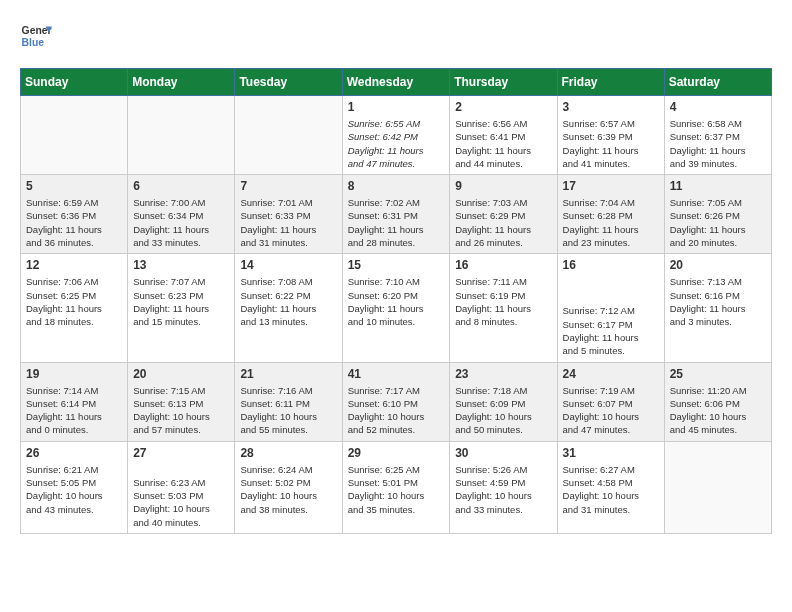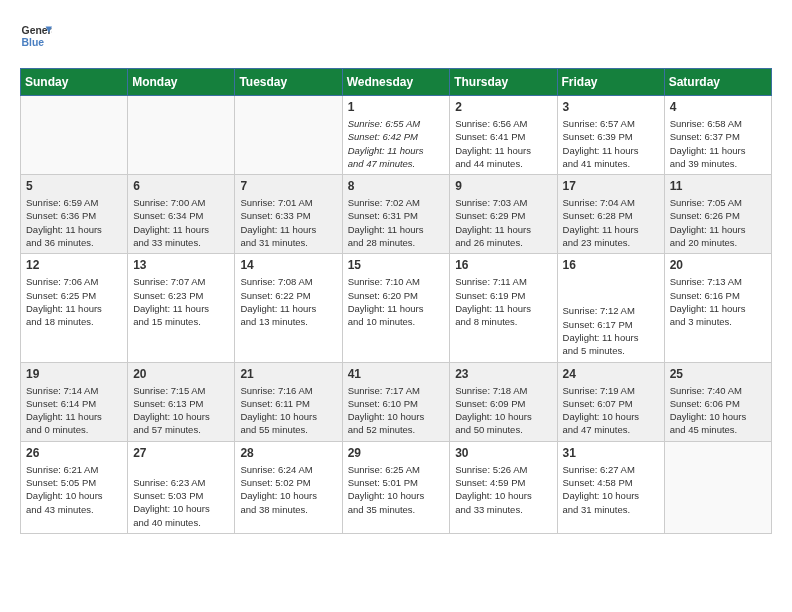--- a/index.html
+++ b/index.html
@@ -282,21 +282,21 @@
         </td>
         <td>
           <span class="day-number">24</span>
           <div class="day-info" style="white-space: pre-line;">Sunrise: 7:19 AM
 Sunset: 6:07 PM
 Daylight: 10 hours
 and 47 minutes.</div>
         </td>
         <td>
           <span class="day-number">25</span>
-          <div class="day-info" style="white-space: pre-line;">Sunrise: 7:40 AM
+          <div class="day-info" style="white-space: pre-line;">Sunrise: 11:20 AM
 Sunset: 6:06 PM
 Daylight: 10 hours
 and 45 minutes.</div>
         </td>
       </tr>
       <tr>
         <td>
           <span class="day-number">26</span>
           <div class="day-info" style="white-space: pre-line;">Sunrise: 6:21 AM
 Sunset: 5:05 PM

